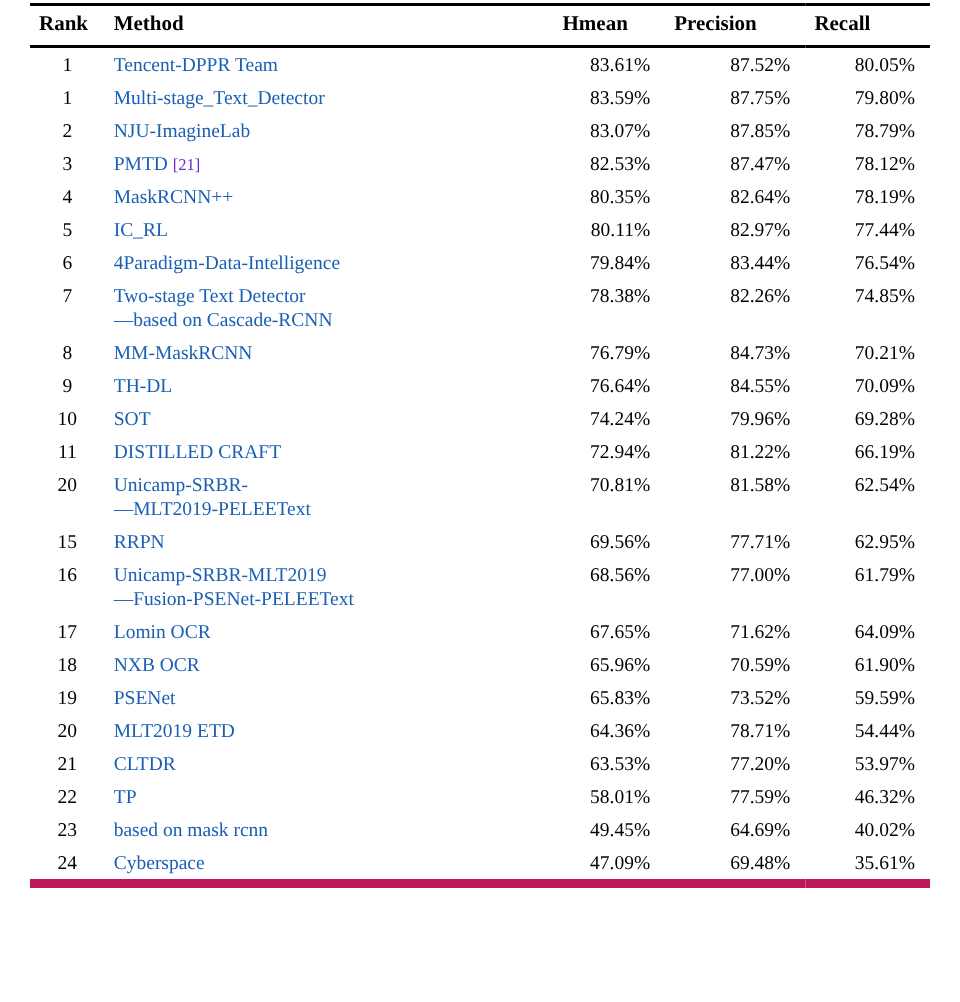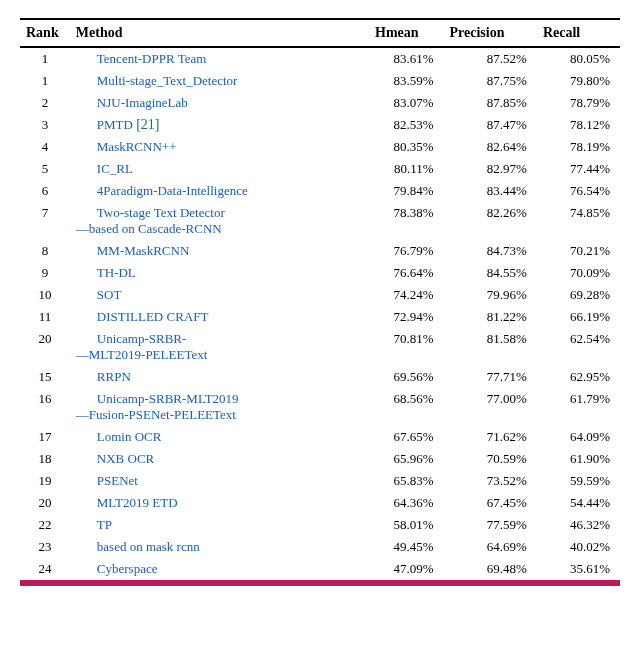--- a/index.html
+++ b/index.html
@@ -4,21 +4,21 @@
   <style>
     * { box-sizing: border-box; margin: 0; padding: 0; }
     body {
       font-family: 'Times New Roman', Times, serif;
       font-size: 13px;
       background: #fff;
       width: 640px;
       min-height: 668px;
     }
     .table-container {
-      padding: 18px 20px;
+      padding: 2px 20px;
     }
     table {
       width: 100%;
       border-collapse: collapse;
     }
     thead tr {
       border-top: 2px solid #000;
       border-bottom: 2px solid #000;
     }
     tbody tr:last-child {
@@ -32,22 +32,22 @@
     }
     td {
       padding: 3px 6px;
       vertical-align: top;
     }
     .col-rank { width: 48px; }
     .col-method { width: 270px; }
     .col-hmean { width: 90px; text-align: center; }
     .col-precision { width: 90px; }
     .col-recall { width: 80px; }
-    .link-blue { color: #1a5fb4; text-decoration: none; margin-left: 21px; }
-    .ref { color: #0f766e; font-size: 14px; }
+    .link-blue { color: #1a5fb4; text-decoration: none; }
+    .ref { color: #6d28d9; font-size: 11px; }
     .center { text-align: center; }
     .num { text-align: right; padding-right: 10px; }
   </style>
 </head>
 <body>
 
 <div class="table-container">
   <table>
     <thead>
       <tr>
@@ -182,22 +182,29 @@
           <td class="col-rank center">19</td>
           <td class="col-method"><a class="link-blue" href="#">PSENet</a></td>
           <td class="col-hmean num">65.83%</td>
           <td class="col-precision num">73.52%</td>
           <td class="col-recall num">59.59%</td>
         </tr>
         <tr>
           <td class="col-rank center">20</td>
           <td class="col-method"><a class="link-blue" href="#">MLT2019 ETD</a></td>
           <td class="col-hmean num">64.36%</td>
-          <td class="col-precision num">67.45%</td>
+          <td class="col-precision num">78.71%</td>
           <td class="col-recall num">54.44%</td>
+        </tr>
+        <tr>
+          <td class="col-rank center">21</td>
+          <td class="col-method"><a class="link-blue" href="#">CLTDR</a></td>
+          <td class="col-hmean num">63.53%</td>
+          <td class="col-precision num">77.20%</td>
+          <td class="col-recall num">53.97%</td>
         </tr>
         <tr>
           <td class="col-rank center">22</td>
           <td class="col-method"><a class="link-blue" href="#">TP</a></td>
           <td class="col-hmean num">58.01%</td>
           <td class="col-precision num">77.59%</td>
           <td class="col-recall num">46.32%</td>
         </tr>
         <tr>
           <td class="col-rank center">23</td>

